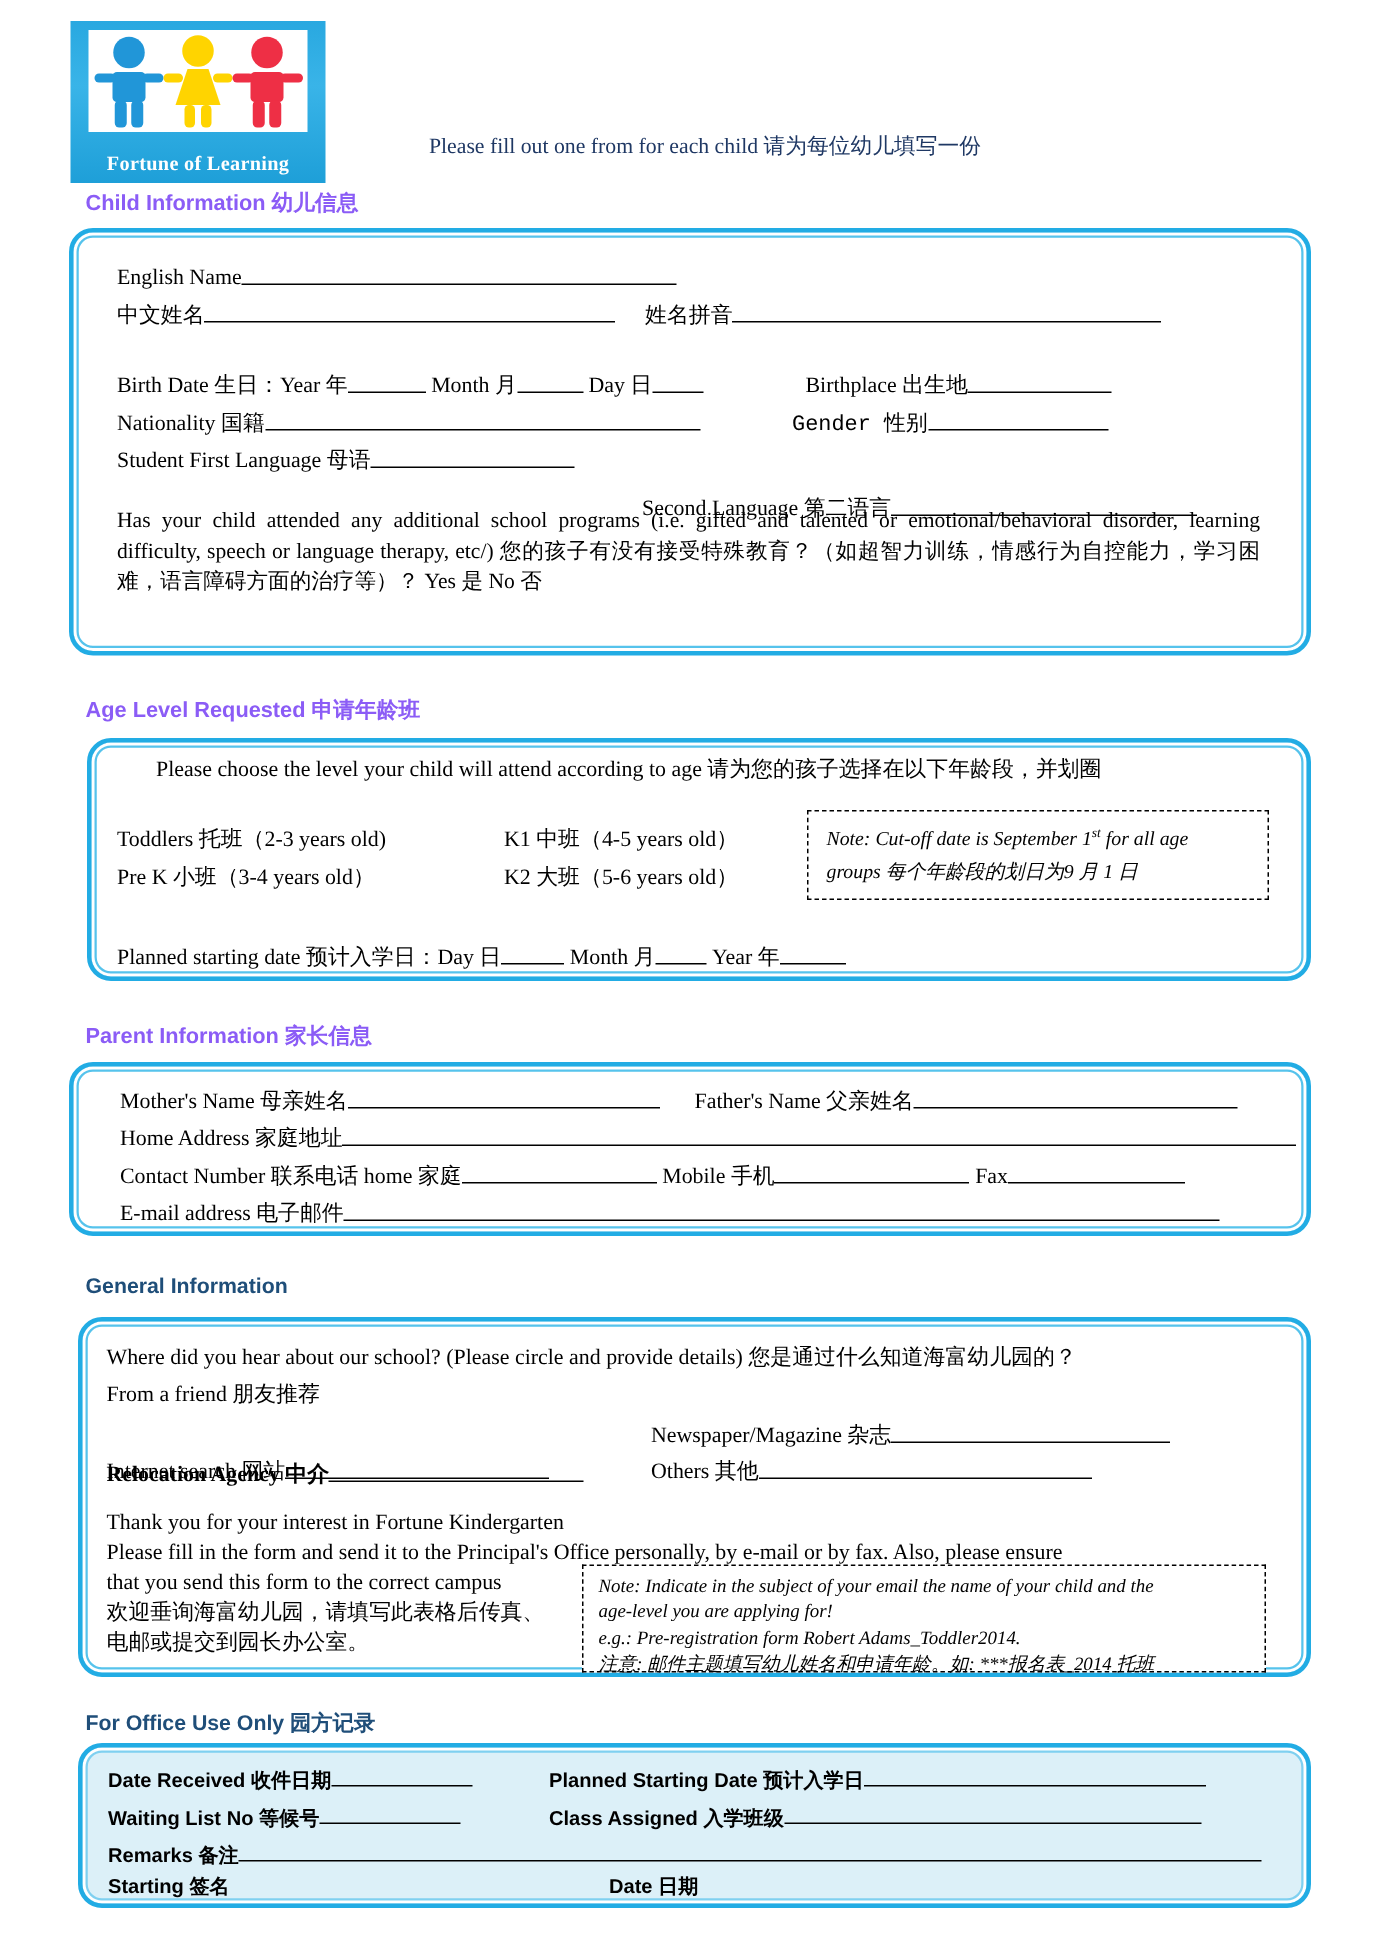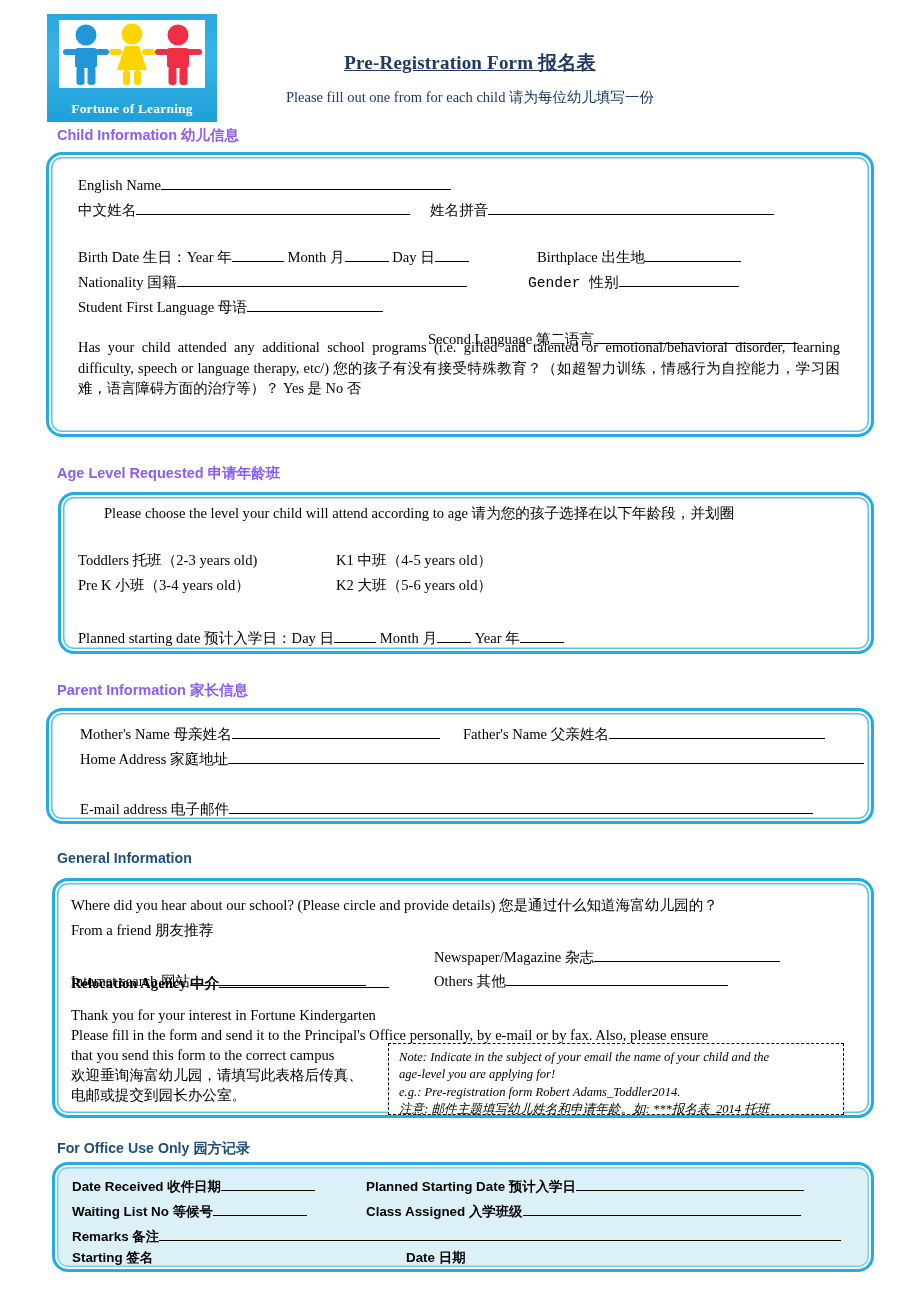--- a/index.html
+++ b/index.html
@@ -178,21 +178,20 @@
         <rect x="108" y="28" width="22" height="20" rx="3" fill="#ee2f45"></rect>
         <rect x="96" y="29" width="14" height="6" rx="3" fill="#ee2f45"></rect>
         <rect x="128" y="29" width="15" height="6" rx="3" fill="#ee2f45"></rect>
         <rect x="109.5" y="47" width="8" height="18" rx="3" fill="#ee2f45"></rect>
         <rect x="120.5" y="47" width="8" height="18" rx="3" fill="#ee2f45"></rect>
       </svg>
     </div>
     <div class="logo-caption">Fortune of Learning</div>
   </div>
 
-  <div class="doc-title">Pre-Registration Form  报名表</div>
   <div class="doc-sub">Please fill out one from for each child  请为每位幼儿填写一份</div>
 
   <div class="sec-head" style="left:57px; top:126px;">Child Information  幼儿信息</div>
   <div class="rbox" style="left:46px; top:152px; width:828px; height:285px;"></div>
 
   <div class="row" style="left:78px; top:174px;">
     <span>English Name</span><span class="ul" style="width:290px;"></span>
   </div>
 
   <div class="row" style="left:78px; top:199px;">
@@ -231,20 +230,24 @@
   <div class="sec-head" style="left:57px; top:464px;">Age Level Requested  申请年龄班</div>
   <div class="rbox" style="left:58px; top:492px; width:816px; height:162px;"></div>
 
   <div class="row" style="left:104px; top:505px;">Please choose the level your child will attend according to age 请为您的孩子选择在以下年龄段，并划圈</div>
 
   <div class="row" style="left:78px; top:552px;">Toddlers  托班（2-3 years old)</div>
   <div class="row" style="left:78px; top:577px;">Pre K  小班（3-4 years old）</div>
   <div class="row" style="left:336px; top:552px;">K1  中班（4-5 years old）</div>
   <div class="row" style="left:336px; top:577px;">K2  大班（5-6 years old）</div>
 
+  <div class="note" style="left:538px; top:540px; width:308px; height:60px;">
+    <span>Note: Cut-off date is September 1</span><sup>st</sup><span> for all age</span><br>
+    <span>groups  每个年龄段的划日为9 月 1 日</span>
+  </div>
 
   <div class="row" style="left:78px; top:627px;">
     <span>Planned starting date  预计入学日：Day  日</span><span class="ul" style="width:42px;"></span>
     <span>Month  月</span><span class="ul" style="width:34px;"></span>
     <span>Year  年</span><span class="ul" style="width:44px;"></span>
   </div>
 
   <div class="sec-head" style="left:57px; top:681px;">Parent Information 家长信息</div>
   <div class="rbox" style="left:46px; top:708px; width:828px; height:116px;"></div>
 
@@ -252,20 +255,25 @@
     <span>Mother's Name  母亲姓名</span><span class="ul" style="width:208px;"></span>
   </div>
   <div class="row" style="left:463px; top:723px;">
     <span>Father's Name 父亲姓名</span><span class="ul" style="width:216px;"></span>
   </div>
 
   <div class="row" style="left:80px; top:748px;">
     <span>Home Address 家庭地址</span><span class="ul" style="width:636px;"></span>
   </div>
 
+  <div class="row" style="left:80px; top:773px;">
+    <span>Contact Number 联系电话 home  家庭</span><span class="ul" style="width:130px;"></span>
+    <span>Mobile  手机</span><span class="ul" style="width:130px;"></span>
+    <span>Fax</span><span class="ul" style="width:118px;"></span>
+  </div>
 
   <div class="row" style="left:80px; top:798px;">
     <span>E-mail address 电子邮件</span><span class="ul" style="width:584px;"></span>
   </div>
 
   <div class="gen-head" style="left:57px; top:850px;">General Information</div>
   <div class="rbox" style="left:52px; top:878px; width:822px; height:240px;"></div>
 
   <div class="row" style="left:71px; top:897px;">Where did you hear about our school? (Please circle and provide details)  您是通过什么知道海富幼儿园的？</div>
   <div class="row" style="left:71px; top:922px;">From a friend  朋友推荐</div>

